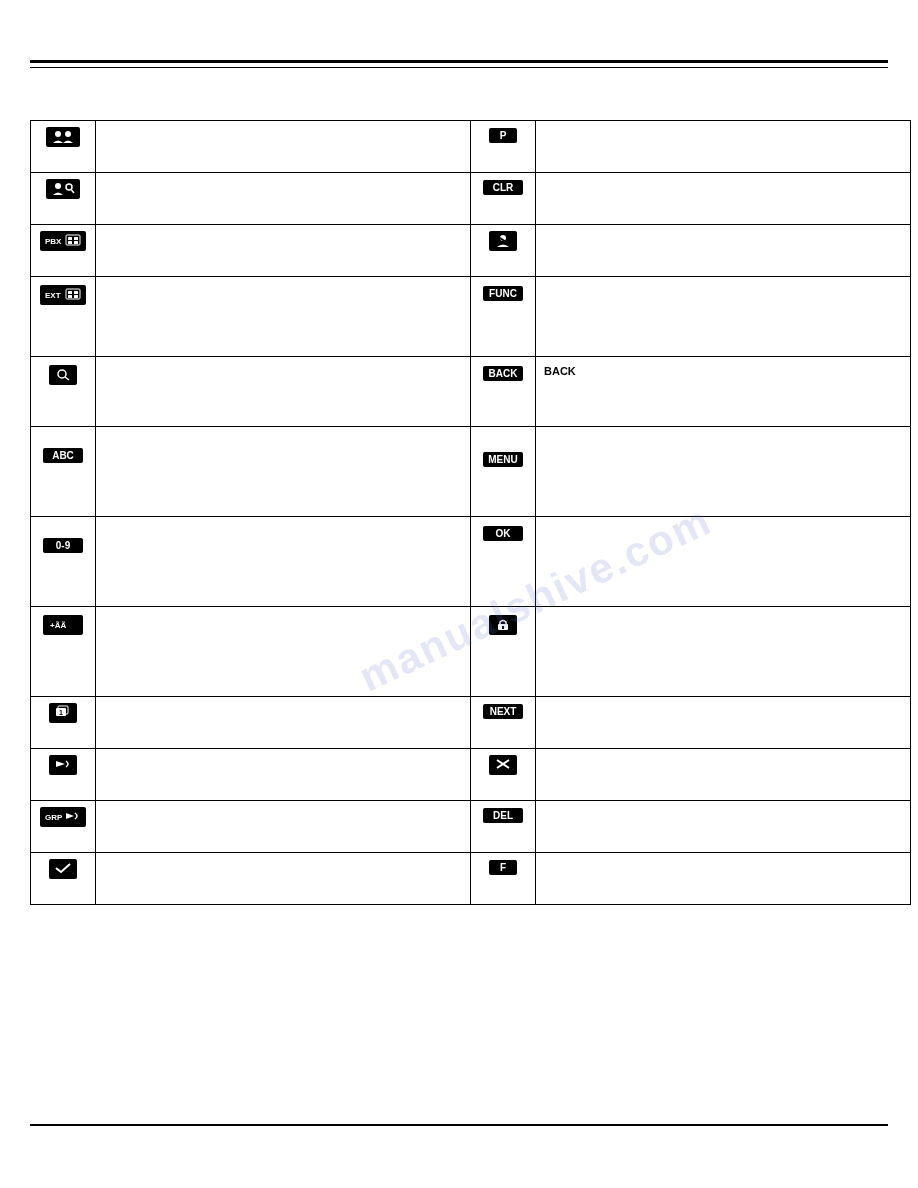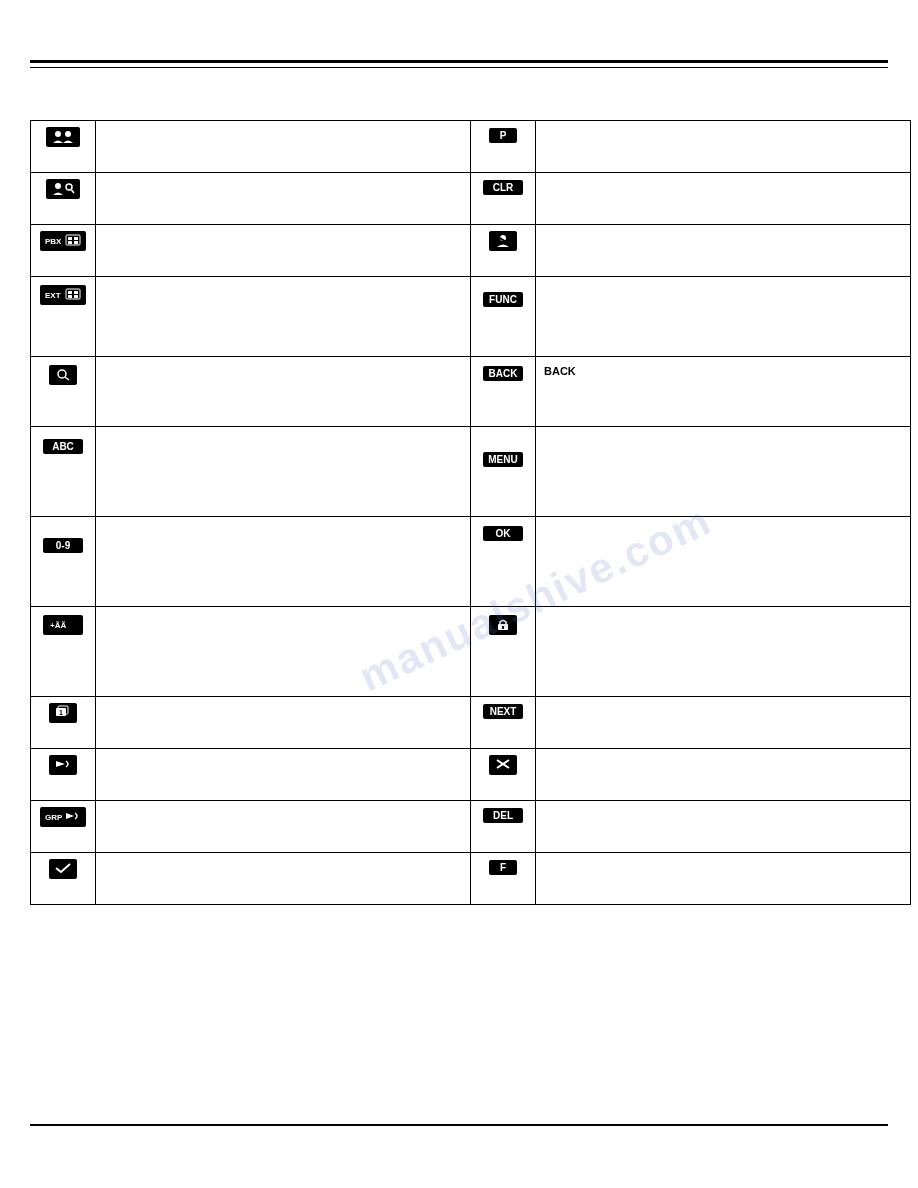--- a/index.html
+++ b/index.html
@@ -212,21 +212,21 @@
             <text x="1" y="11" font-size="8" font-weight="bold" fill="white" font-family="Arial">EXT</text>
             <rect x="22" y="2" width="14" height="10" rx="1" fill="none" stroke="white" stroke-width="1"></rect>
             <rect x="24" y="4" width="4" height="3" rx="0.5" fill="white"></rect>
             <rect x="30" y="4" width="4" height="3" rx="0.5" fill="white"></rect>
             <rect x="24" y="8" width="4" height="3" rx="0.5" fill="white"></rect>
             <rect x="30" y="8" width="4" height="3" rx="0.5" fill="white"></rect>
           </svg>
         </span>
       </td>
       <td class="desc-cell"></td>
-      <td class="icon-cell" style="vertical-align:top;padding-top:14px">
+      <td class="icon-cell" style="vertical-align:top;padding-top:8px">
         <span class="icon-badge wide">FUNC</span>
       </td>
       <td class="desc-cell"></td>
     </tr>
 
     <tr style="height:70px">
       <td class="icon-cell" style="vertical-align:top;padding-top:8px">
         <span class="icon-badge">
           <svg width="20" height="14" viewBox="0 0 20 14">
             <rect width="20" height="14" fill="#000" rx="1"></rect>
@@ -238,21 +238,21 @@
       <td class="desc-cell"></td>
       <td class="icon-cell" style="vertical-align:top;padding-top:8px">
         <span class="icon-badge wide">BACK</span>
       </td>
       <td class="desc-cell">
         <span class="back-label">BACK</span>
       </td>
     </tr>
 
     <tr style="height:90px">
-      <td class="icon-cell" style="vertical-align:top;padding-top:11px">
+      <td class="icon-cell" style="vertical-align:top;padding-top:20px">
         <span class="icon-badge wide">ABC</span>
       </td>
       <td class="desc-cell"></td>
       <td class="icon-cell" style="vertical-align:top;padding-top:24px">
         <span class="icon-badge wide">MENU</span>
       </td>
       <td class="desc-cell"></td>
     </tr>
 
     <tr style="height:90px">

